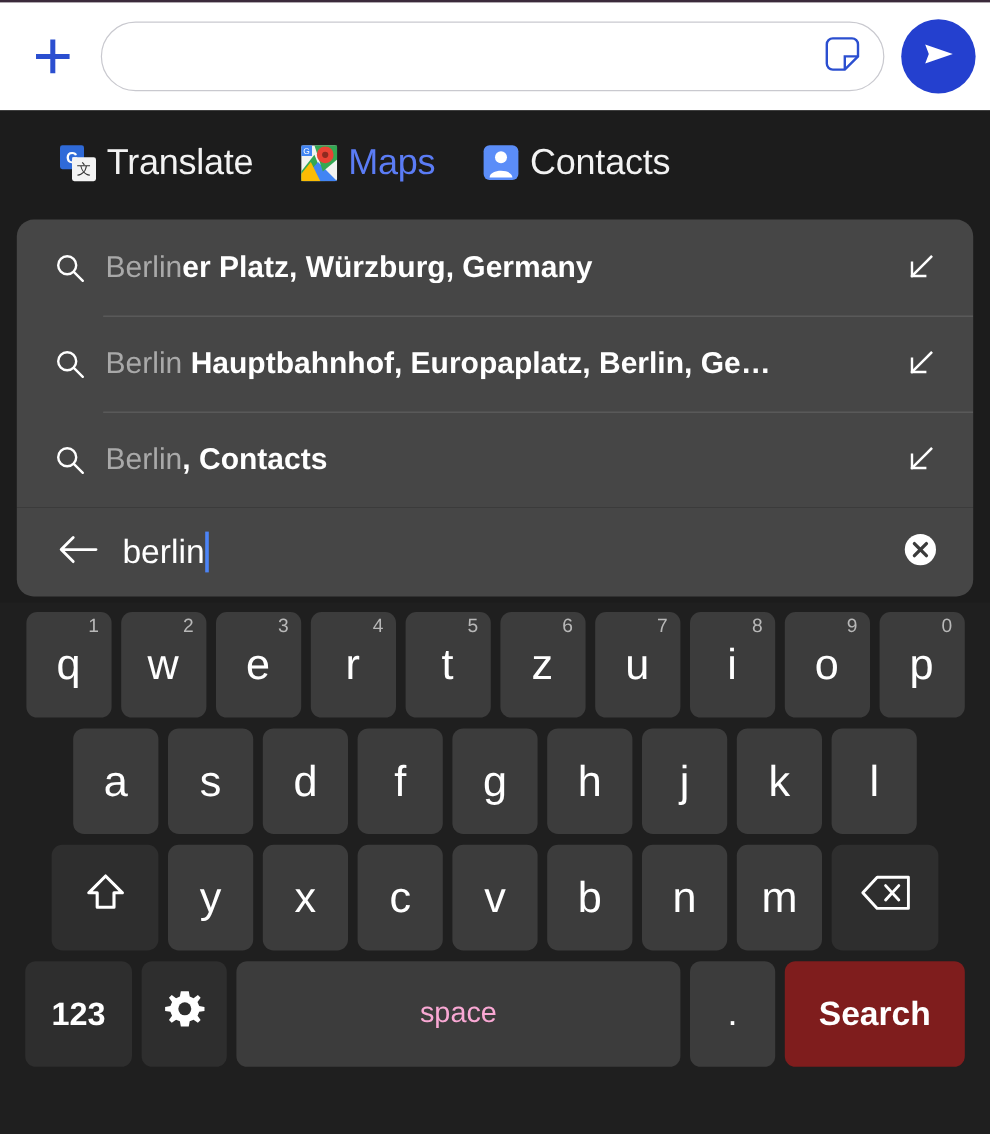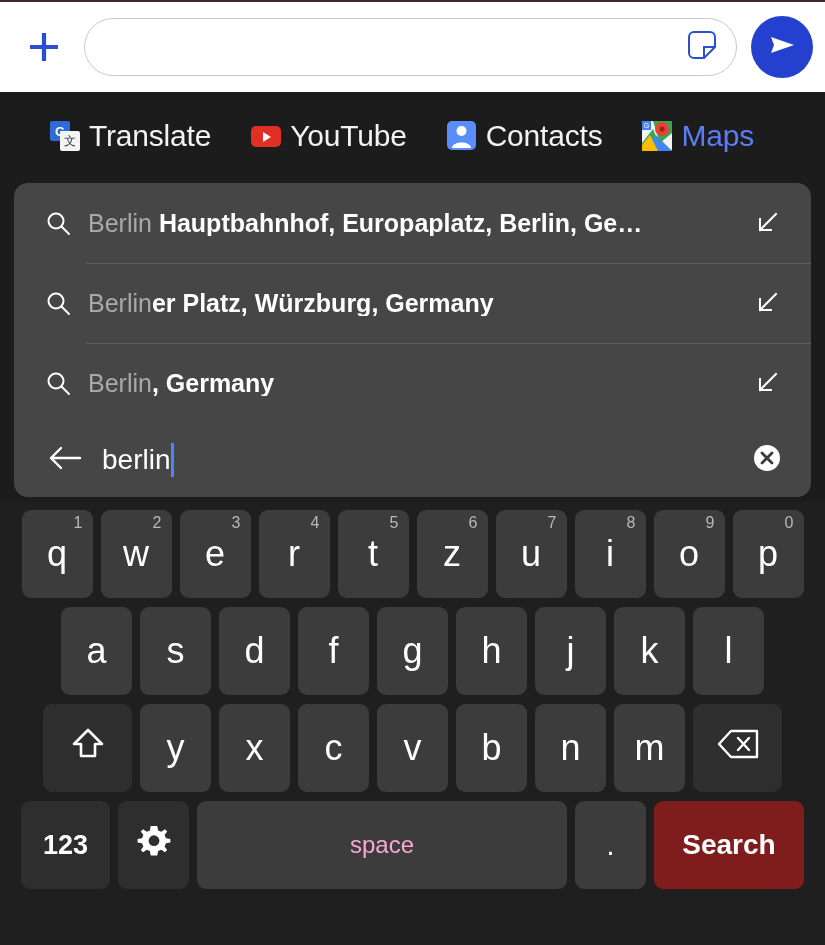--- a/index.html
+++ b/index.html
@@ -260,102 +260,94 @@
   <div class="app-strip">
 
     <div class="app-chip">
       <span class="app-ico">
         <span class="ic-translate-back">G</span>
         <span class="ic-translate-front">文</span>
       </span>
       <span class="app-label">Translate</span>
     </div>
 
-    <div class="app-chip">
-      <span class="app-ico">
-        <span class="ic-youtube">
-            <i></i>
-          </span>
-      </span>
-      <span class="app-label">YouTube</span>
-    </div>
-
-    <div class="app-chip">
-      <span class="app-ico">
-        <span class="ic-contacts">
-          <svg width="29" height="29" viewBox="0 0 29 29">
-            <circle cx="14.5" cy="10" r="5" fill="#ffffff"></circle>
-            <path d="M5 27 C5 19.5 24 19.5 24 27 Z" fill="#ffffff"></path>
-          </svg>
-        </span>
-      </span>
-      <span class="app-label">Contacts</span>
-    </div>
 
     <div class="app-chip active">
       <span class="app-ico">
         <svg width="30" height="30" viewBox="0 0 30 30">
           <rect x="0" y="0" width="30" height="30" rx="2" fill="#f3f3f1"></rect>
           <path d="M0 22 L11 8 L20 30 L0 30 Z" fill="#34a853"></path>
           <path d="M0 30 L14 14 L30 30 Z" fill="#4285f4"></path>
           <path d="M0 24 L8 14 L16 30 L0 30 Z" fill="#fbbc04"></path>
           <path d="M11 0 L30 0 L30 12 L18 22 Z" fill="#34a853"></path>
           <circle cx="20" cy="8" r="7" fill="#ea4335"></circle>
           <path d="M20 15 L15 8 L25 8 Z" fill="#ea4335"></path>
           <circle cx="20" cy="8" r="2.6" fill="#8f2a20"></circle>
           <rect x="0" y="0" width="9" height="9" fill="#4285f4"></rect>
           <text x="4.5" y="7" font-size="7" fill="#ffffff" text-anchor="middle" font-family="Liberation Sans, sans-serif">G</text>
         </svg>
       </span>
       <span class="app-label">Maps</span>
     </div>
+
+    <div class="app-chip">
+      <span class="app-ico">
+        <span class="ic-contacts">
+          <svg width="29" height="29" viewBox="0 0 29 29">
+            <circle cx="14.5" cy="10" r="5" fill="#ffffff"></circle>
+            <path d="M5 27 C5 19.5 24 19.5 24 27 Z" fill="#ffffff"></path>
+          </svg>
+        </span>
+      </span>
+      <span class="app-label">Contacts</span>
+    </div>
   </div>
 
   <div class="suggest-panel">
 
     <div class="suggest-row">
       <span class="sg-search-ico">
         <svg width="28" height="28" viewBox="0 0 28 28">
           <circle cx="12" cy="12" r="7.5" fill="none" stroke="#ffffff" stroke-width="2"></circle>
           <path d="M17.5 17.5 L25 25" stroke="#ffffff" stroke-width="2" stroke-linecap="round"></path>
         </svg>
       </span>
+      <span class="sg-text"><span class="match">Berlin</span><span class="rest">er Platz, Würzburg, Germany</span></span>
+      <span class="sg-insert">
+        <svg width="26" height="26" viewBox="0 0 26 26">
+          <path d="M22 4 L6 20" stroke="#ffffff" stroke-width="2" stroke-linecap="square"></path>
+          <path d="M6 9 L6 20 L17 20" fill="none" stroke="#ffffff" stroke-width="2" stroke-linecap="square"></path>
+        </svg>
+      </span>
+    </div>
+
+    <div class="suggest-row">
+      <span class="sg-search-ico">
+        <svg width="28" height="28" viewBox="0 0 28 28">
+          <circle cx="12" cy="12" r="7.5" fill="none" stroke="#ffffff" stroke-width="2"></circle>
+          <path d="M17.5 17.5 L25 25" stroke="#ffffff" stroke-width="2" stroke-linecap="round"></path>
+        </svg>
+      </span>
       <span class="sg-text"><span class="match">Berlin </span><span class="rest">Hauptbahnhof, Europaplatz, Berlin, Ge…</span></span>
       <span class="sg-insert">
         <svg width="26" height="26" viewBox="0 0 26 26">
           <path d="M22 4 L6 20" stroke="#ffffff" stroke-width="2" stroke-linecap="square"></path>
           <path d="M6 9 L6 20 L17 20" fill="none" stroke="#ffffff" stroke-width="2" stroke-linecap="square"></path>
         </svg>
       </span>
     </div>
 
     <div class="suggest-row">
       <span class="sg-search-ico">
         <svg width="28" height="28" viewBox="0 0 28 28">
           <circle cx="12" cy="12" r="7.5" fill="none" stroke="#ffffff" stroke-width="2"></circle>
           <path d="M17.5 17.5 L25 25" stroke="#ffffff" stroke-width="2" stroke-linecap="round"></path>
         </svg>
       </span>
-      <span class="sg-text"><span class="match">Berlin</span><span class="rest">er Platz, Würzburg, Germany</span></span>
-      <span class="sg-insert">
-        <svg width="26" height="26" viewBox="0 0 26 26">
-          <path d="M22 4 L6 20" stroke="#ffffff" stroke-width="2" stroke-linecap="square"></path>
-          <path d="M6 9 L6 20 L17 20" fill="none" stroke="#ffffff" stroke-width="2" stroke-linecap="square"></path>
-        </svg>
-      </span>
-    </div>
-
-    <div class="suggest-row">
-      <span class="sg-search-ico">
-        <svg width="28" height="28" viewBox="0 0 28 28">
-          <circle cx="12" cy="12" r="7.5" fill="none" stroke="#ffffff" stroke-width="2"></circle>
-          <path d="M17.5 17.5 L25 25" stroke="#ffffff" stroke-width="2" stroke-linecap="round"></path>
-        </svg>
-      </span>
-      <span class="sg-text"><span class="match">Berlin</span><span class="rest">, Germany</span></span>
+      <span class="sg-text"><span class="match">Berlin</span><span class="rest">, Contacts</span></span>
       <span class="sg-insert">
         <svg width="26" height="26" viewBox="0 0 26 26">
           <path d="M22 4 L6 20" stroke="#ffffff" stroke-width="2" stroke-linecap="square"></path>
           <path d="M6 9 L6 20 L17 20" fill="none" stroke="#ffffff" stroke-width="2" stroke-linecap="square"></path>
         </svg>
       </span>
     </div>
   </div>
 
   <div class="search-row">

